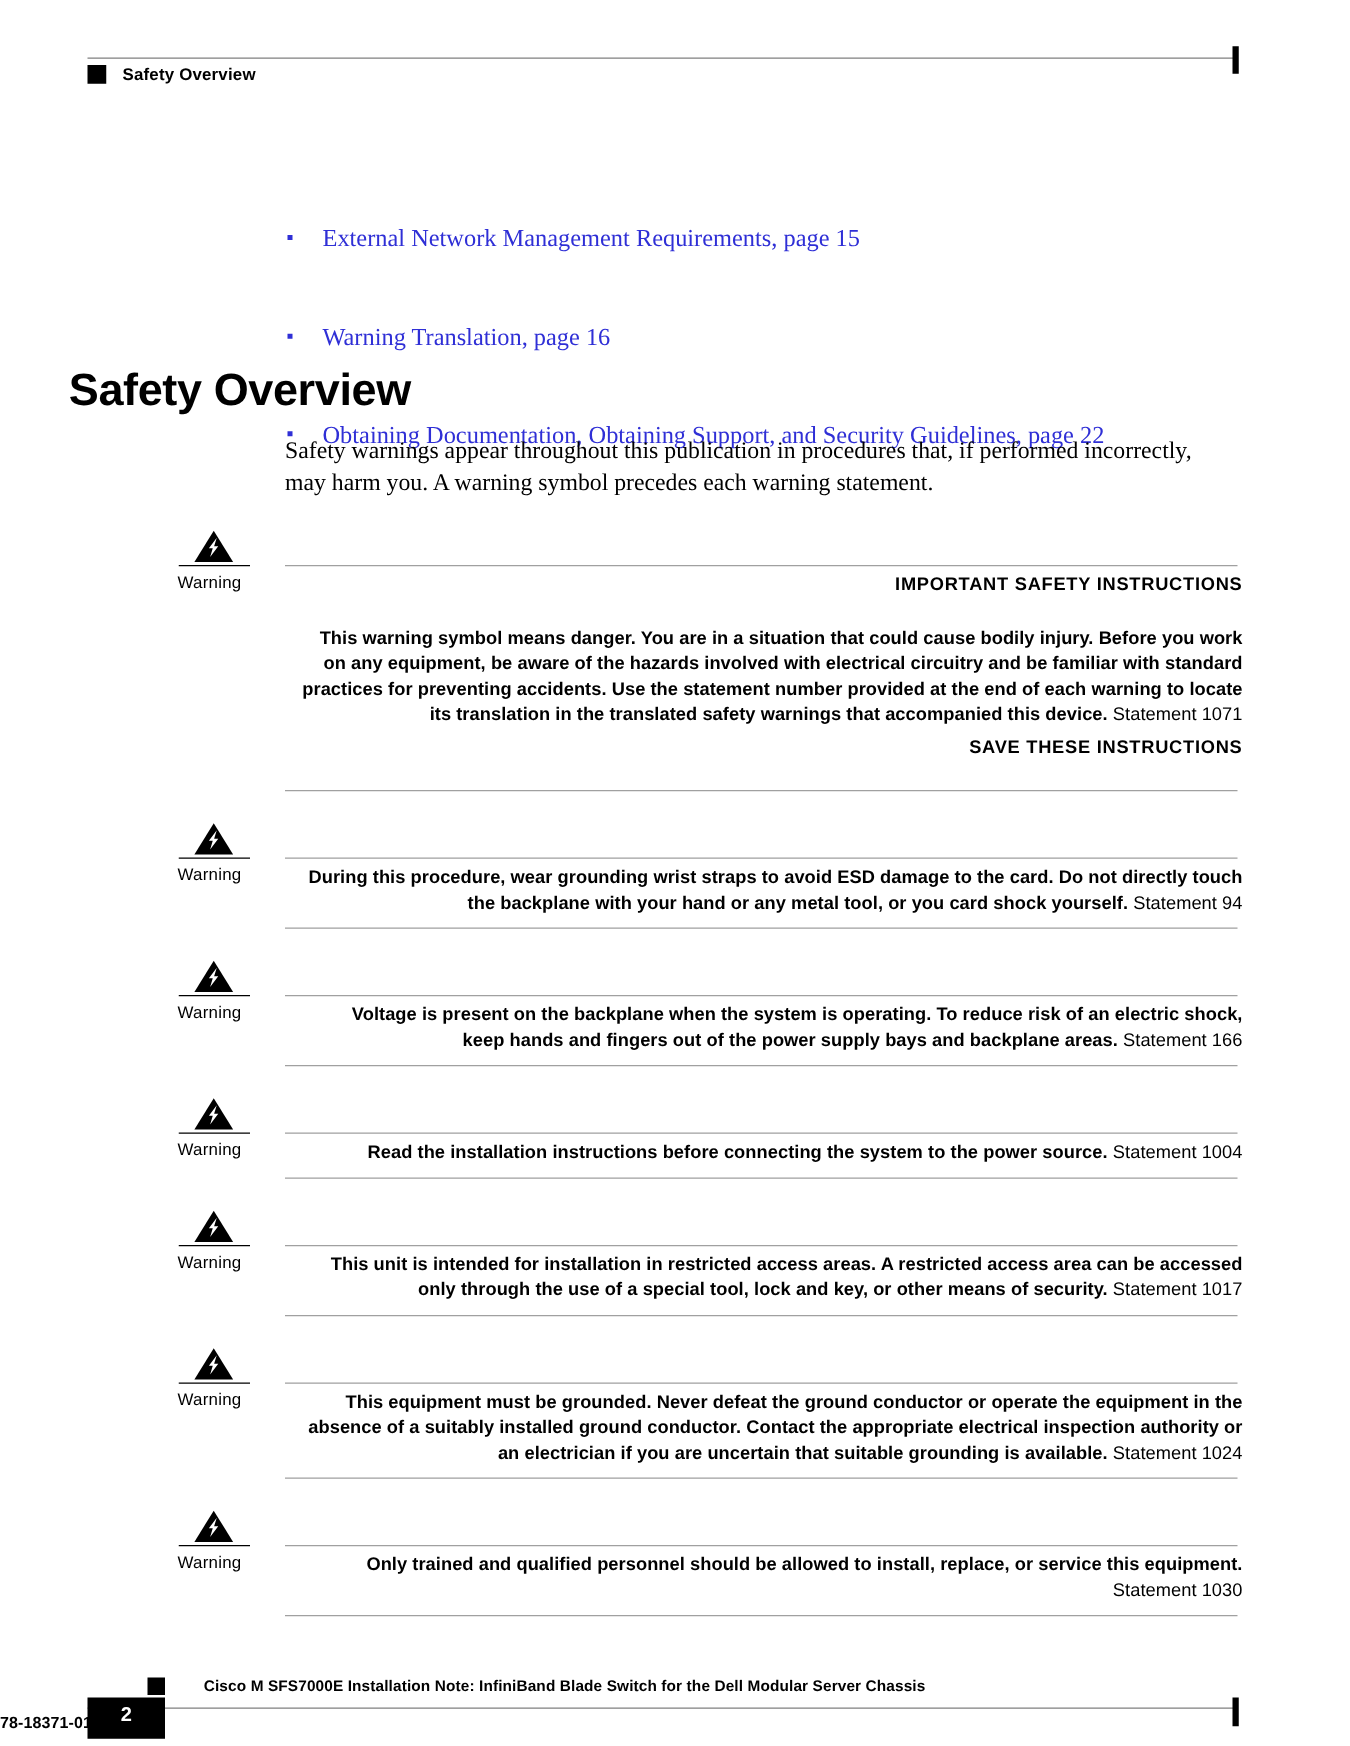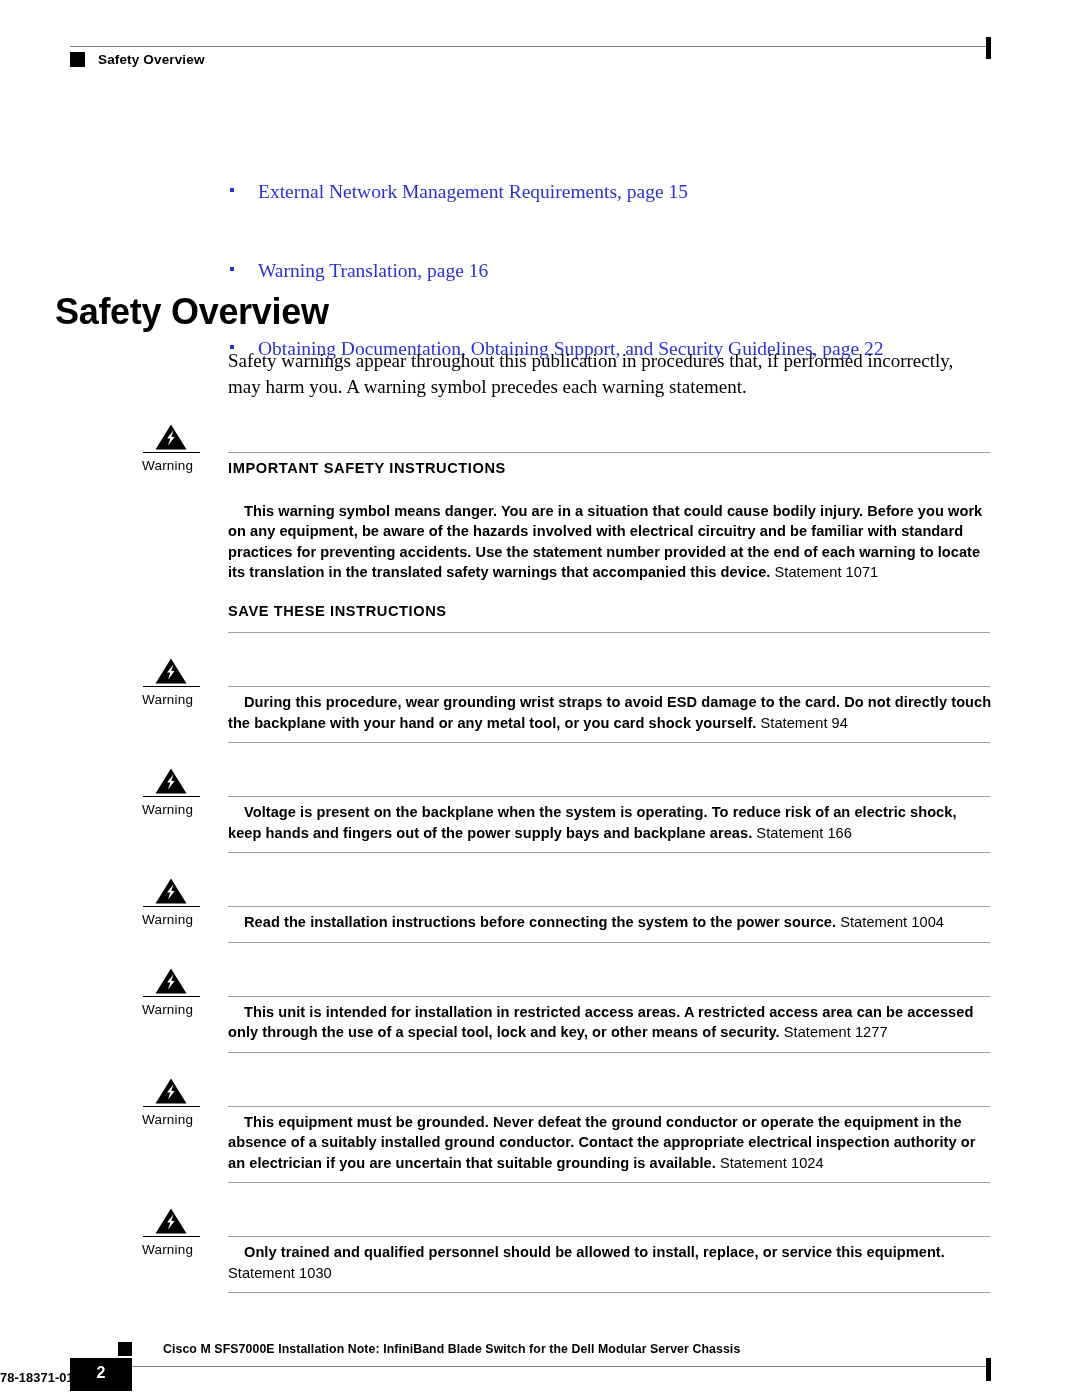--- a/index.html
+++ b/index.html
@@ -113,20 +113,21 @@
   
   #warnings {
     position: absolute;
     left: 0;
     top: 424px;
     width: 1080px;
   }
   .warning-block {
     position: relative;
     width: 1080px;
+    text-align: right;
   }
   .warn-icon {
     position: absolute;
     left: 155px;
     top: 0px;
     width: 32px;
     height: 26px;
   }
   .warn-icon svg { display: block; }
   .warn-icon-rule {
@@ -287,21 +288,21 @@
           <polygon points="18.4,6.2 12.1,14.6 15.2,14.6 13.1,21.6 19.6,13.0 16.3,13.0" fill="#ffffff"></polygon>
         </svg>
       </div>
       <div class="warn-icon-rule"></div>
       <div class="warn-label">Warning</div>
       <div class="warn-top-rule"></div>
       <div class="warn-body">
         <div style="font-weight: bold; letter-spacing: 0.6px; margin-bottom: 22px;">IMPORTANT SAFETY INSTRUCTIONS</div>
         <div><span class="b">This warning symbol means danger. You are in a situation that could cause bodily injury. Before you work on any equipment, be aware of the hazards involved with electrical circuitry and be familiar with standard practices for preventing accidents. Use the statement number provided at the end of each warning to locate its translation in the translated safety warnings that accompanied this device.</span> <span class="n">Statement 1071</span></div>
       </div>
-      <div class="warn-savetext" style="top: 179px; letter-spacing: 0.6px;">SAVE THESE INSTRUCTIONS</div>
+      <div class="warn-savetext" style="top: 166px; letter-spacing: 0.6px;">SAVE THESE INSTRUCTIONS</div>
       <div class="warn-bottom-rule" style="top: 208px;"></div>
     </div>
     <div class="warning-block" style="top: 234px; position: absolute; height: 84px;">
       <div class="warn-icon">
         <svg viewBox="0 0 32 26" width="32" height="26" aria-hidden="true">
           <polygon points="16,0.5 31.5,25.5 0.5,25.5" fill="#000000"></polygon>
           <polygon points="18.4,6.2 12.1,14.6 15.2,14.6 13.1,21.6 19.6,13.0 16.3,13.0" fill="#ffffff"></polygon>
         </svg>
       </div>
       <div class="warn-icon-rule"></div>
@@ -346,21 +347,21 @@
       <div class="warn-icon">
         <svg viewBox="0 0 32 26" width="32" height="26" aria-hidden="true">
           <polygon points="16,0.5 31.5,25.5 0.5,25.5" fill="#000000"></polygon>
           <polygon points="18.4,6.2 12.1,14.6 15.2,14.6 13.1,21.6 19.6,13.0 16.3,13.0" fill="#ffffff"></polygon>
         </svg>
       </div>
       <div class="warn-icon-rule"></div>
       <div class="warn-label">Warning</div>
       <div class="warn-top-rule"></div>
       <div class="warn-body">
-        <div><span class="b">This unit is intended for installation in restricted access areas. A restricted access area can be accessed only through the use of a special tool, lock and key, or other means of security.</span> <span class="n">Statement 1277</span></div>
+        <div><span class="b">This unit is intended for installation in restricted access areas. A restricted access area can be accessed only through the use of a special tool, lock and key, or other means of security.</span> <span class="n">Statement 1017</span></div>
       </div>
       <div class="warn-bottom-rule" style="top: 84px;"></div>
     </div>
     <div class="warning-block" style="top: 653.5px; position: absolute; height: 104.5px;">
       <div class="warn-icon">
         <svg viewBox="0 0 32 26" width="32" height="26" aria-hidden="true">
           <polygon points="16,0.5 31.5,25.5 0.5,25.5" fill="#000000"></polygon>
           <polygon points="18.4,6.2 12.1,14.6 15.2,14.6 13.1,21.6 19.6,13.0 16.3,13.0" fill="#ffffff"></polygon>
         </svg>
       </div>

